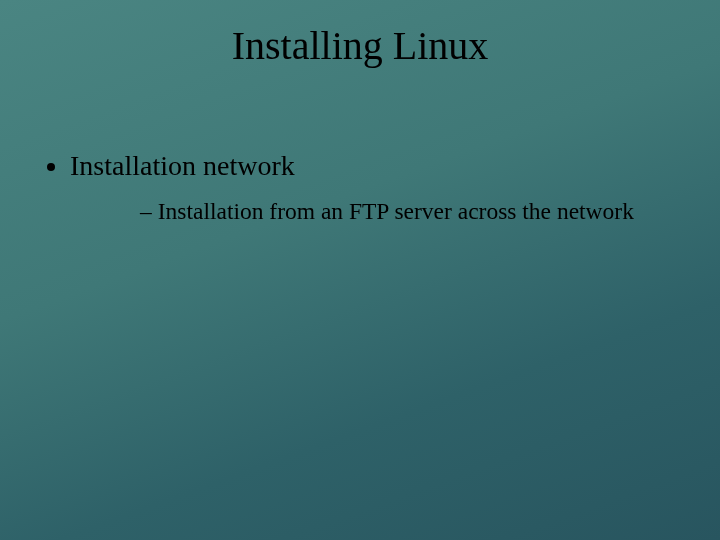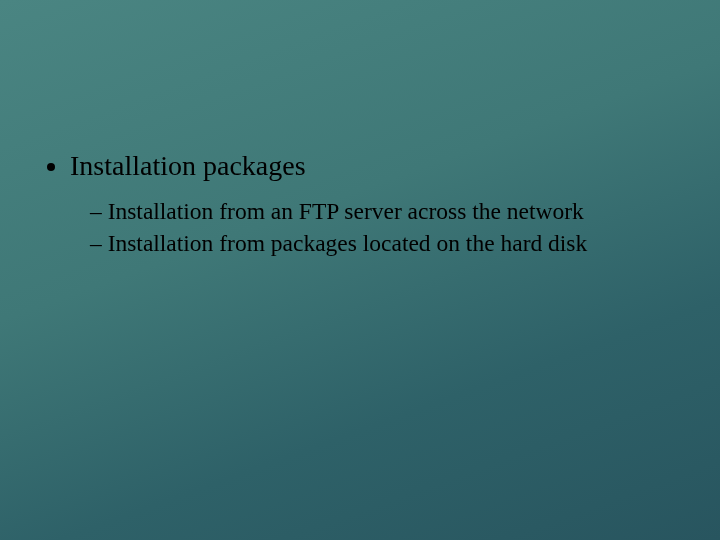--- a/index.html
+++ b/index.html
@@ -42,38 +42,39 @@
   }
   ul.top > li {
     margin-bottom: 10px;
   }
   ul.sub {
     list-style: none;
     margin: 14px 0 0 0;
     padding-left: 20px;
     font-size: 23.5px;
     line-height: 1.28;
+    text-align: center;
   }
   ul.sub > li {
     text-indent: -16px;
     padding-left: 16px;
     margin-bottom: 2px;
   }
   ul.sub > li::before {
     content: "– ";
   }
 </style>
 </head>
 <body>
 
 <div class="slide">
+  <h1 class="title">Installing Linux</h1>
   <div class="body-area">
     <ul class="top">
       <li>
-        <span>Installation packages</span>
+        <span>Installation network</span>
         <ul class="sub">
           <li>Installation from an FTP server across the network</li>
-          <li>Installation from packages located on the hard disk</li>
         </ul>
       </li>
     </ul>
   </div>
 </div>
 
 </body></html>

